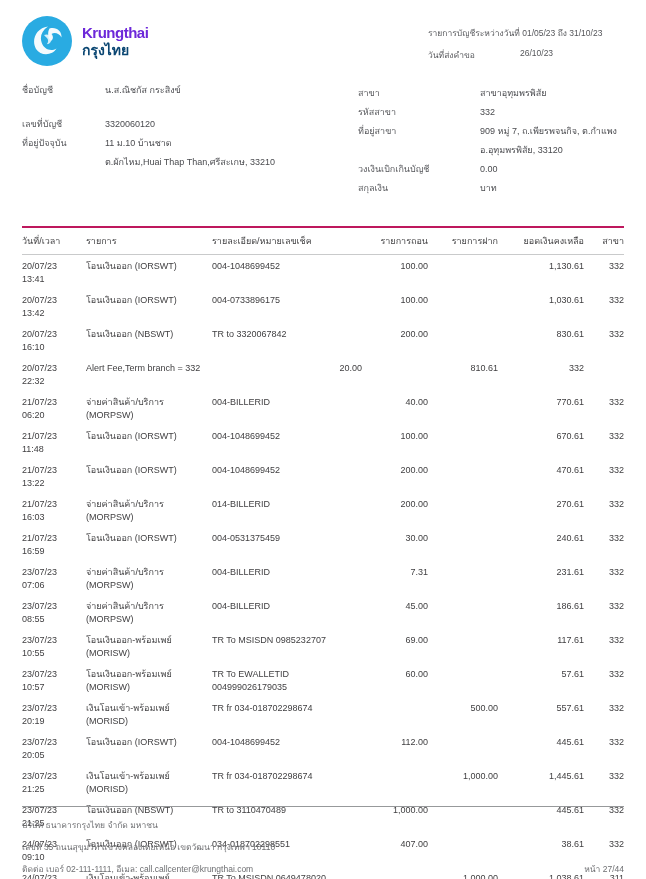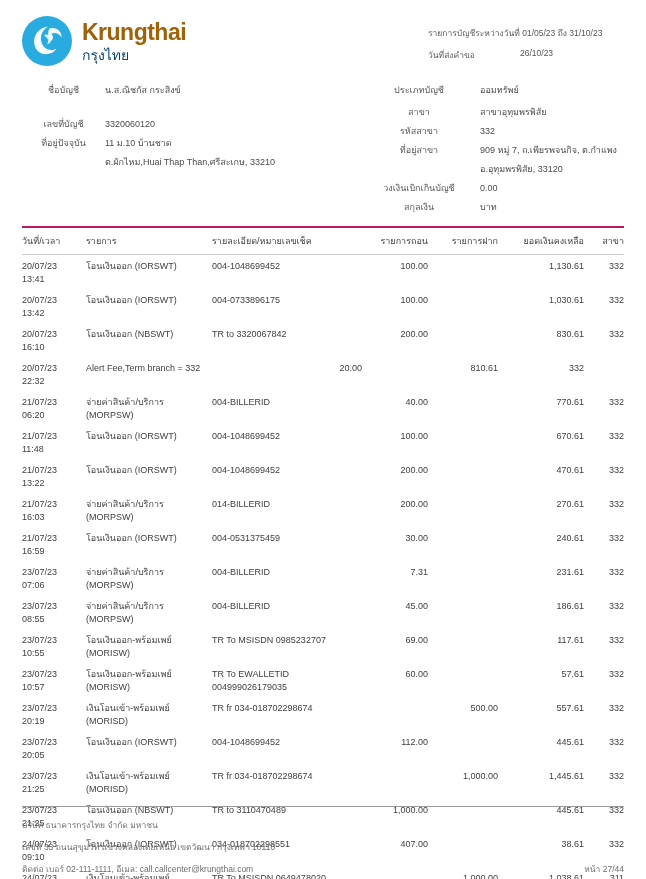--- a/index.html
+++ b/index.html
@@ -4,33 +4,33 @@
 <style>
   html,body{margin:0;padding:0;background:#ffffff;}
   .page{
     position:relative;width:646px;height:879px;background:#ffffff;
     font-family:"Liberation Sans",sans-serif;color:#4a4b4f;overflow:hidden;
   }
   
   .header{position:absolute;top:16px;left:22px;right:22px;}
   .logo-row{display:flex;align-items:center;gap:10px;}
   .logo-svg{width:50px;height:50px;display:block;}
-  .wordmark-en{font-size:23px;font-weight:bold;color:#a16207;line-height:1.05;letter-spacing:-0.5px;}
-  .wordmark-th{font-size:14px;font-weight:normal;color:#0a4672;margin-top:3px;line-height:1;}
+  .wordmark-en{font-size:15px;font-weight:bold;color:#6d28d9;line-height:1.05;letter-spacing:-0.5px;}
+  .wordmark-th{font-size:14px;font-weight:bold;color:#0a4672;margin-top:3px;line-height:1;}
   
   .stmt-head{position:absolute;top:10px;right:0;width:196px;}
   .stmt-title{font-size:13px;font-weight:bold;color:#3a4750;margin-bottom:9px;}
   .stmt-sub{font-size:8.5px;color:#55565a;margin-bottom:8px;}
   .stmt-date-row{display:flex;font-size:8.5px;color:#55565a;}
   .stmt-date-label{flex:0 0 92px;}
   
   .info{position:absolute;top:84px;left:22px;right:22px;font-size:9px;}
   .info-left{position:absolute;left:0;top:0;width:310px;}
   .info-right{position:absolute;left:336px;top:0;right:0;}
-  .info-row{display:flex;line-height:13px;margin-bottom:6px;text-align:center;}
+  .info-row{display:flex;line-height:13px;margin-bottom:6px;}
   .info-label{color:#55565a;}
   .info-left .info-label{flex:0 0 83px;}
   .info-right .info-label{flex:0 0 122px;}
   .info-value{color:#4a4b4f;}
   .gap15{height:15px;}
   .gap3{height:3px;}
   
   .stmt-table{position:absolute;top:226px;left:22px;right:22px;}
   .t-head,.t-row{
     display:grid;
@@ -94,24 +94,20 @@
       <div class="info-row">
         <span class="info-label">ที่อยู่ปัจจุบัน</span>
         <span class="info-value">11 ม.10 บ้านชาด</span>
       </div>
       <div class="info-row">
         <span class="info-label"></span>
         <span class="info-value">ต.ผักไหม,Huai Thap Than,ศรีสะเกษ, 33210</span>
       </div>
     </div>
     <div class="info-right">
-      <div class="info-row">
-        <span class="info-label">ประเภทบัญชี</span>
-        <span class="info-value">ออมทรัพย์</span>
-      </div>
       <div class="gap3"></div>
       <div class="info-row">
         <span class="info-label">สาขา</span>
         <span class="info-value">สาขาอุทุมพรพิสัย</span>
       </div>
       <div class="info-row">
         <span class="info-label">รหัสสาขา</span>
         <span class="info-value">332</span>
       </div>
       <div class="info-row">

